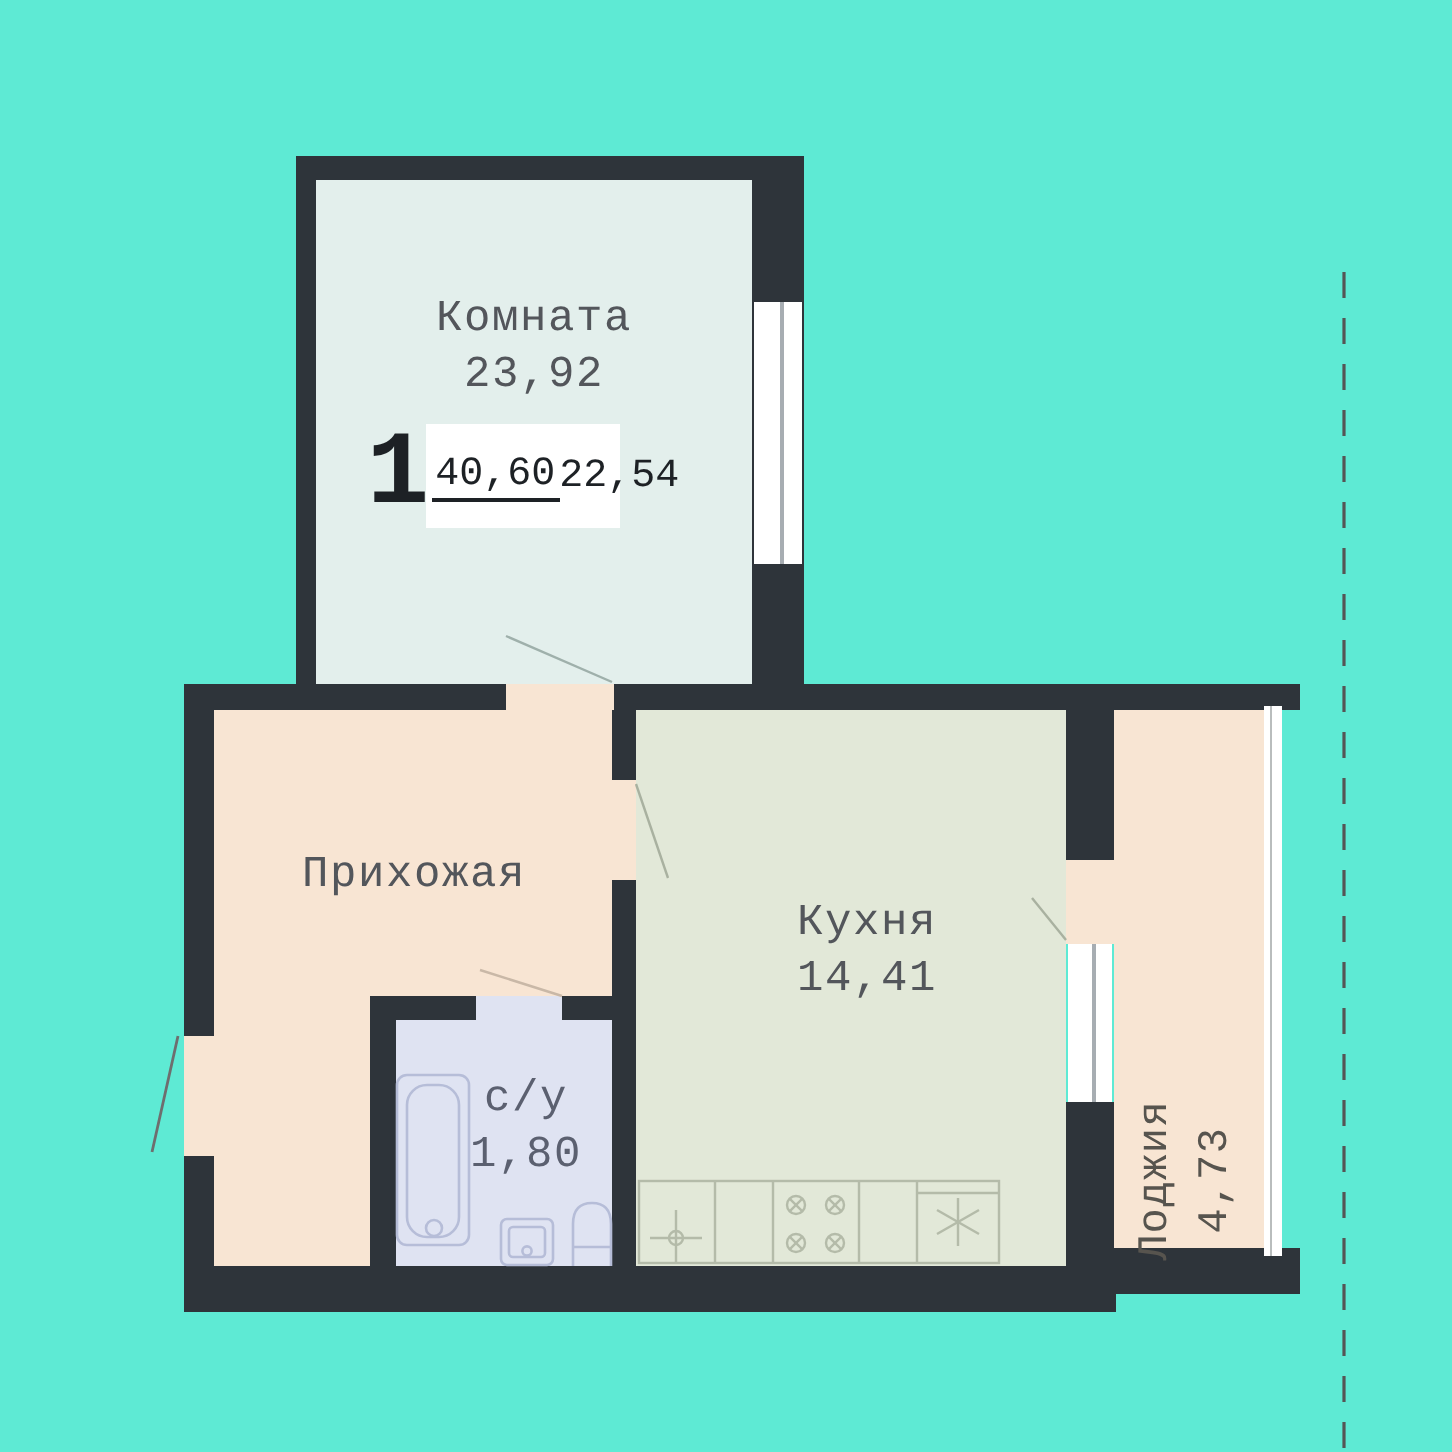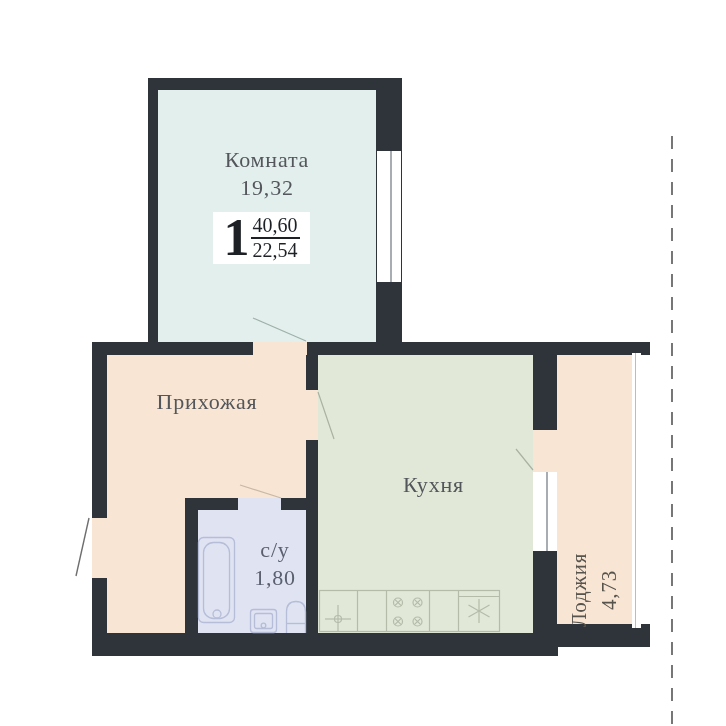--- a/index.html
+++ b/index.html
@@ -1,29 +1,29 @@
 <!DOCTYPE html>
 <html><head>
 <meta charset="utf-8">
 <style>
   html,body{margin:0;padding:0;background:#000;}
   body{width:726px;height:726px;overflow:hidden;}
-  .stage{position:relative;width:726px;height:726px;background:#ffffff;
-         font-family:Liberation Serif, serif;}
+  .stage{position:relative;width:726px;height:726px;background:#5eead4;
+         font-family:Liberation Mono, monospace;}
   .w{position:absolute;background:#2e343a;}
   .fill{position:absolute;}
   .win{position:absolute;background:#ffffff;}
   .mull{position:absolute;background:#a7adb2;}
   .lbl{position:absolute;text-align:center;color:#53565b;font-size:22px;
        line-height:28px;letter-spacing:0.8px;}
   .badge{position:absolute;left:213px;top:212px;width:97px;height:52px;
          background:#ffffff;display:flex;align-items:center;justify-content:center;
          gap:3px;color:#1d2125;}
   .b1{font-weight:bold;font-size:52px;line-height:48px;letter-spacing:-2px;}
-  .frac{display:flex;flex-direction:column;align-items:center;font-size:20px;
+  .frac{display:flex;flex-direction:row;align-items:center;font-size:20px;
         line-height:23px;}
   .ft{border-bottom:2px solid #1d2125;padding:0 2px;}
   .loggia-wrap{position:absolute;left:557px;top:480px;width:75px;height:220px;
          display:flex;align-items:center;justify-content:center;}
   .loggia-inner{transform:rotate(-90deg);white-space:nowrap;text-align:center;
          color:#57544e;font-size:21px;line-height:30px;letter-spacing:0.8px;}
   svg{position:absolute;left:0;top:0;}
 </style>
 </head>
 <body>
@@ -62,29 +62,30 @@
   </div>
   <div class="win" style="left:534px;top:472px;width:22px;height:79px">
     <div class="mull" style="left:12px;top:0;width:2px;height:79px"></div>
   </div>
   <div class="win" style="left:632px;top:353px;width:9px;height:275px">
     <div class="mull" style="left:3px;top:0;width:1px;height:275px;background:#b9bdbd"></div>
   </div>
 
   <div class="lbl" style="left:158px;top:146px;width:218px">
     <div>Комната</div>
-    <div>19,32</div>
+    <div>23,92</div>
   </div>
-  <div class="lbl" style="left:107px;top:388px;width:200px">
+  <div class="lbl" style="left:107px;top:424px;width:200px">
     <div>Прихожая</div>
   </div>
-  <div class="lbl" style="left:318px;top:471px;width:231px">
+  <div class="lbl" style="left:318px;top:448px;width:231px">
     <div>Кухня</div>
+    <div>14,41</div>
   </div>
-  <div class="lbl" style="left:220px;top:536px;width:110px;color:#5b6070">
+  <div class="lbl" style="left:208px;top:536px;width:110px;color:#5b6070">
     <div>с/у</div>
     <div>1,80</div>
   </div>
   <div class="loggia-wrap">
     <div class="loggia-inner">
       <div>Лоджия</div>
       <div>4,73</div>
     </div>
   </div>
 

